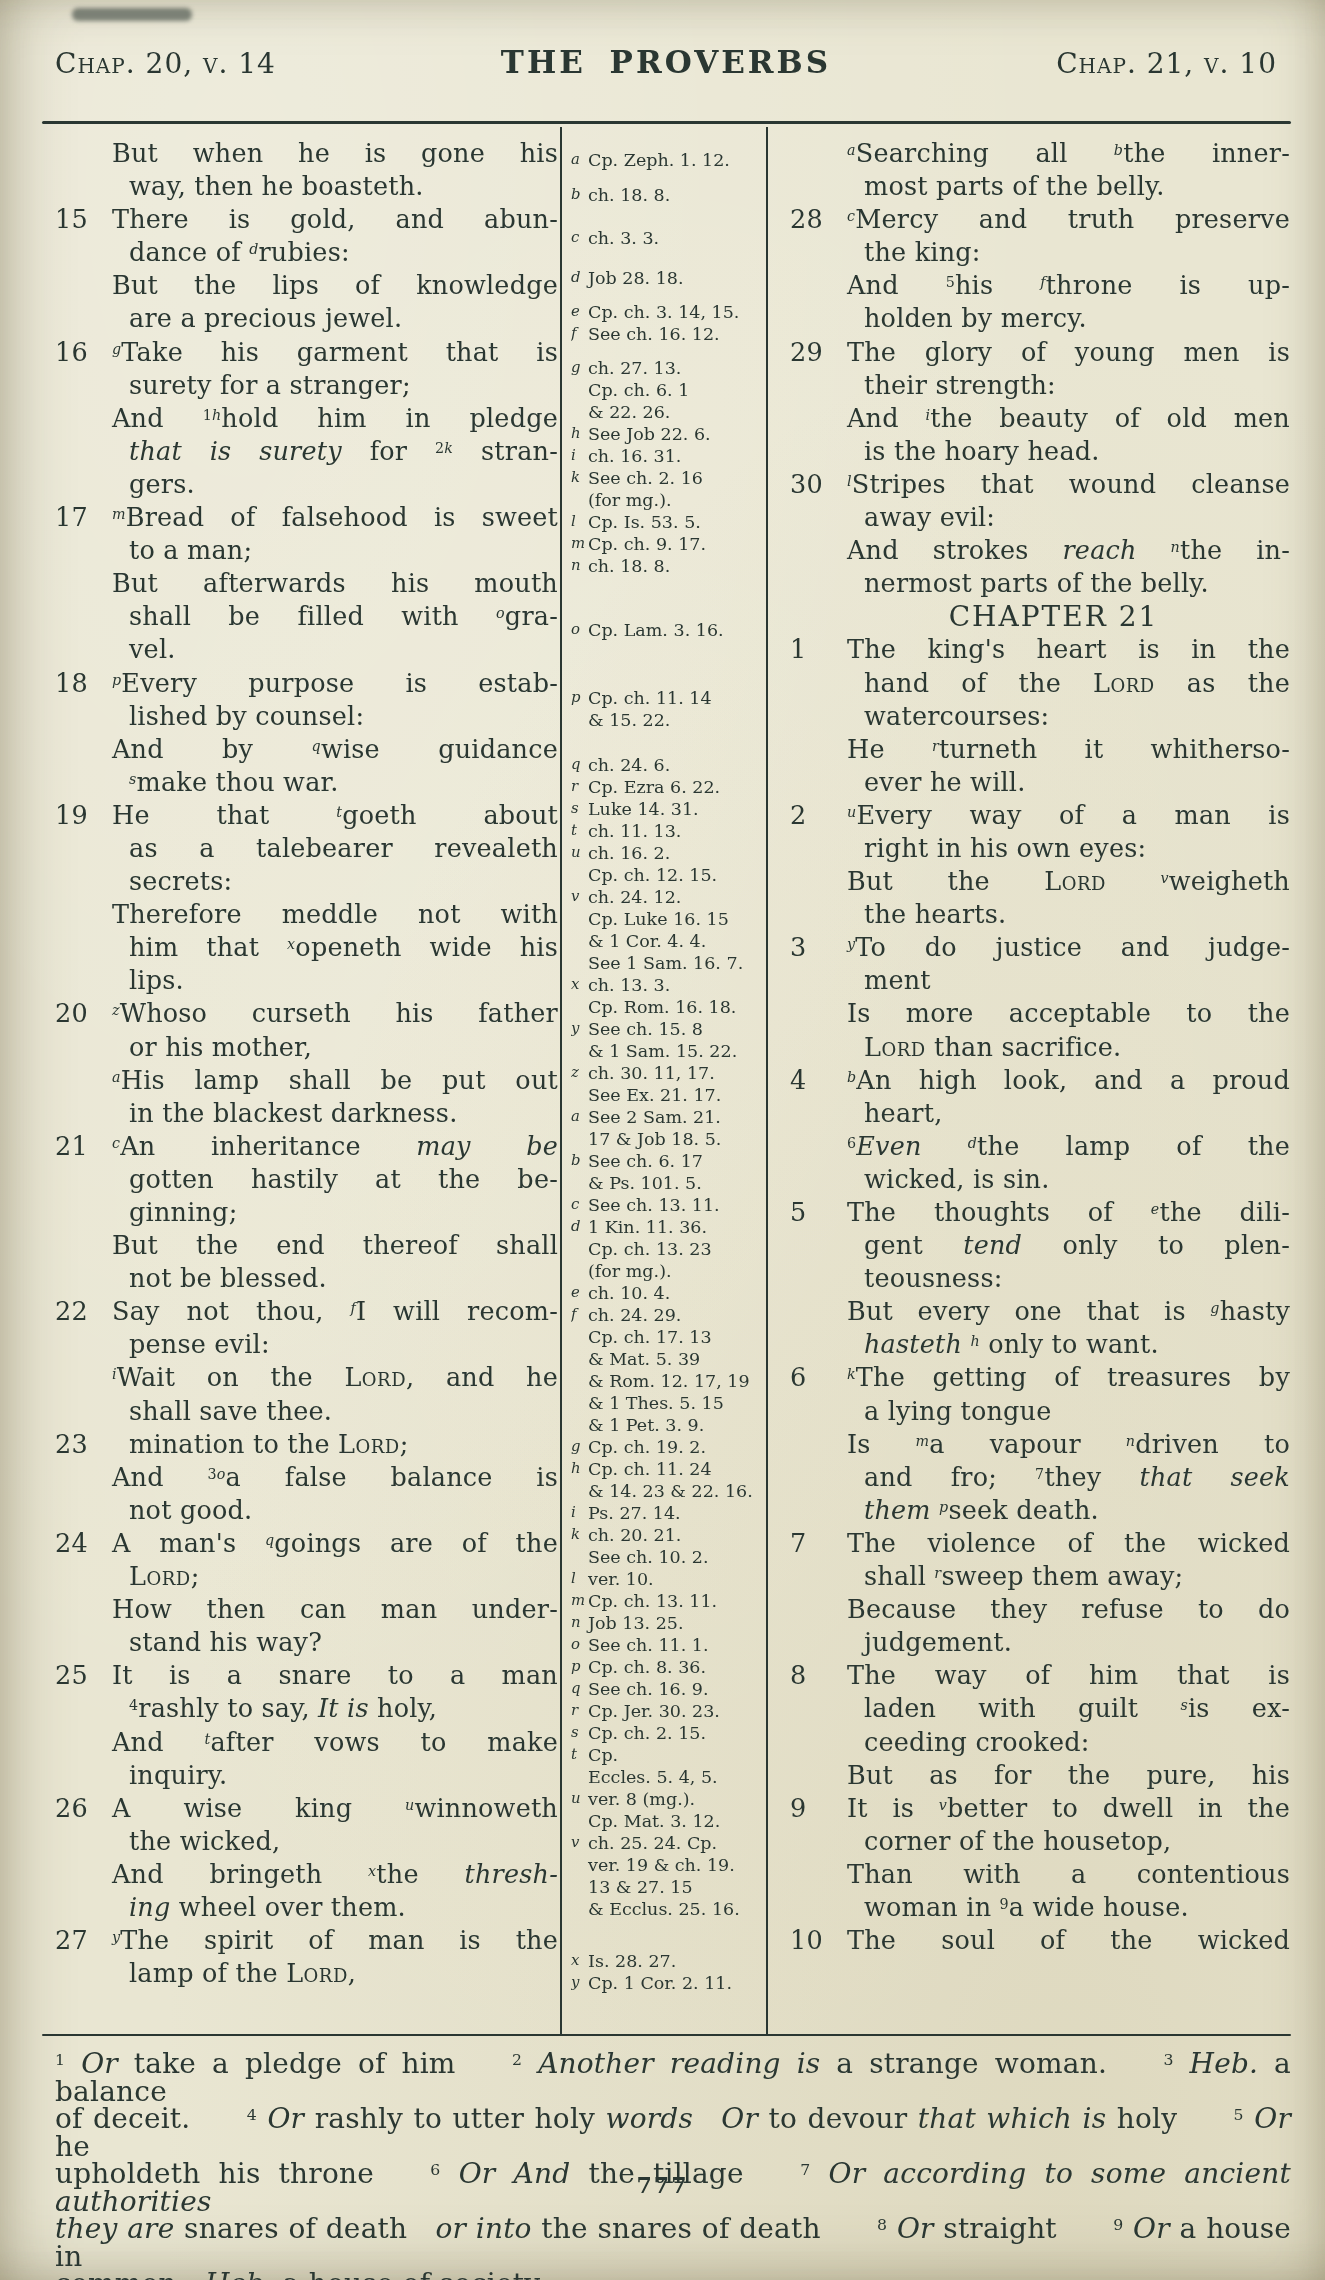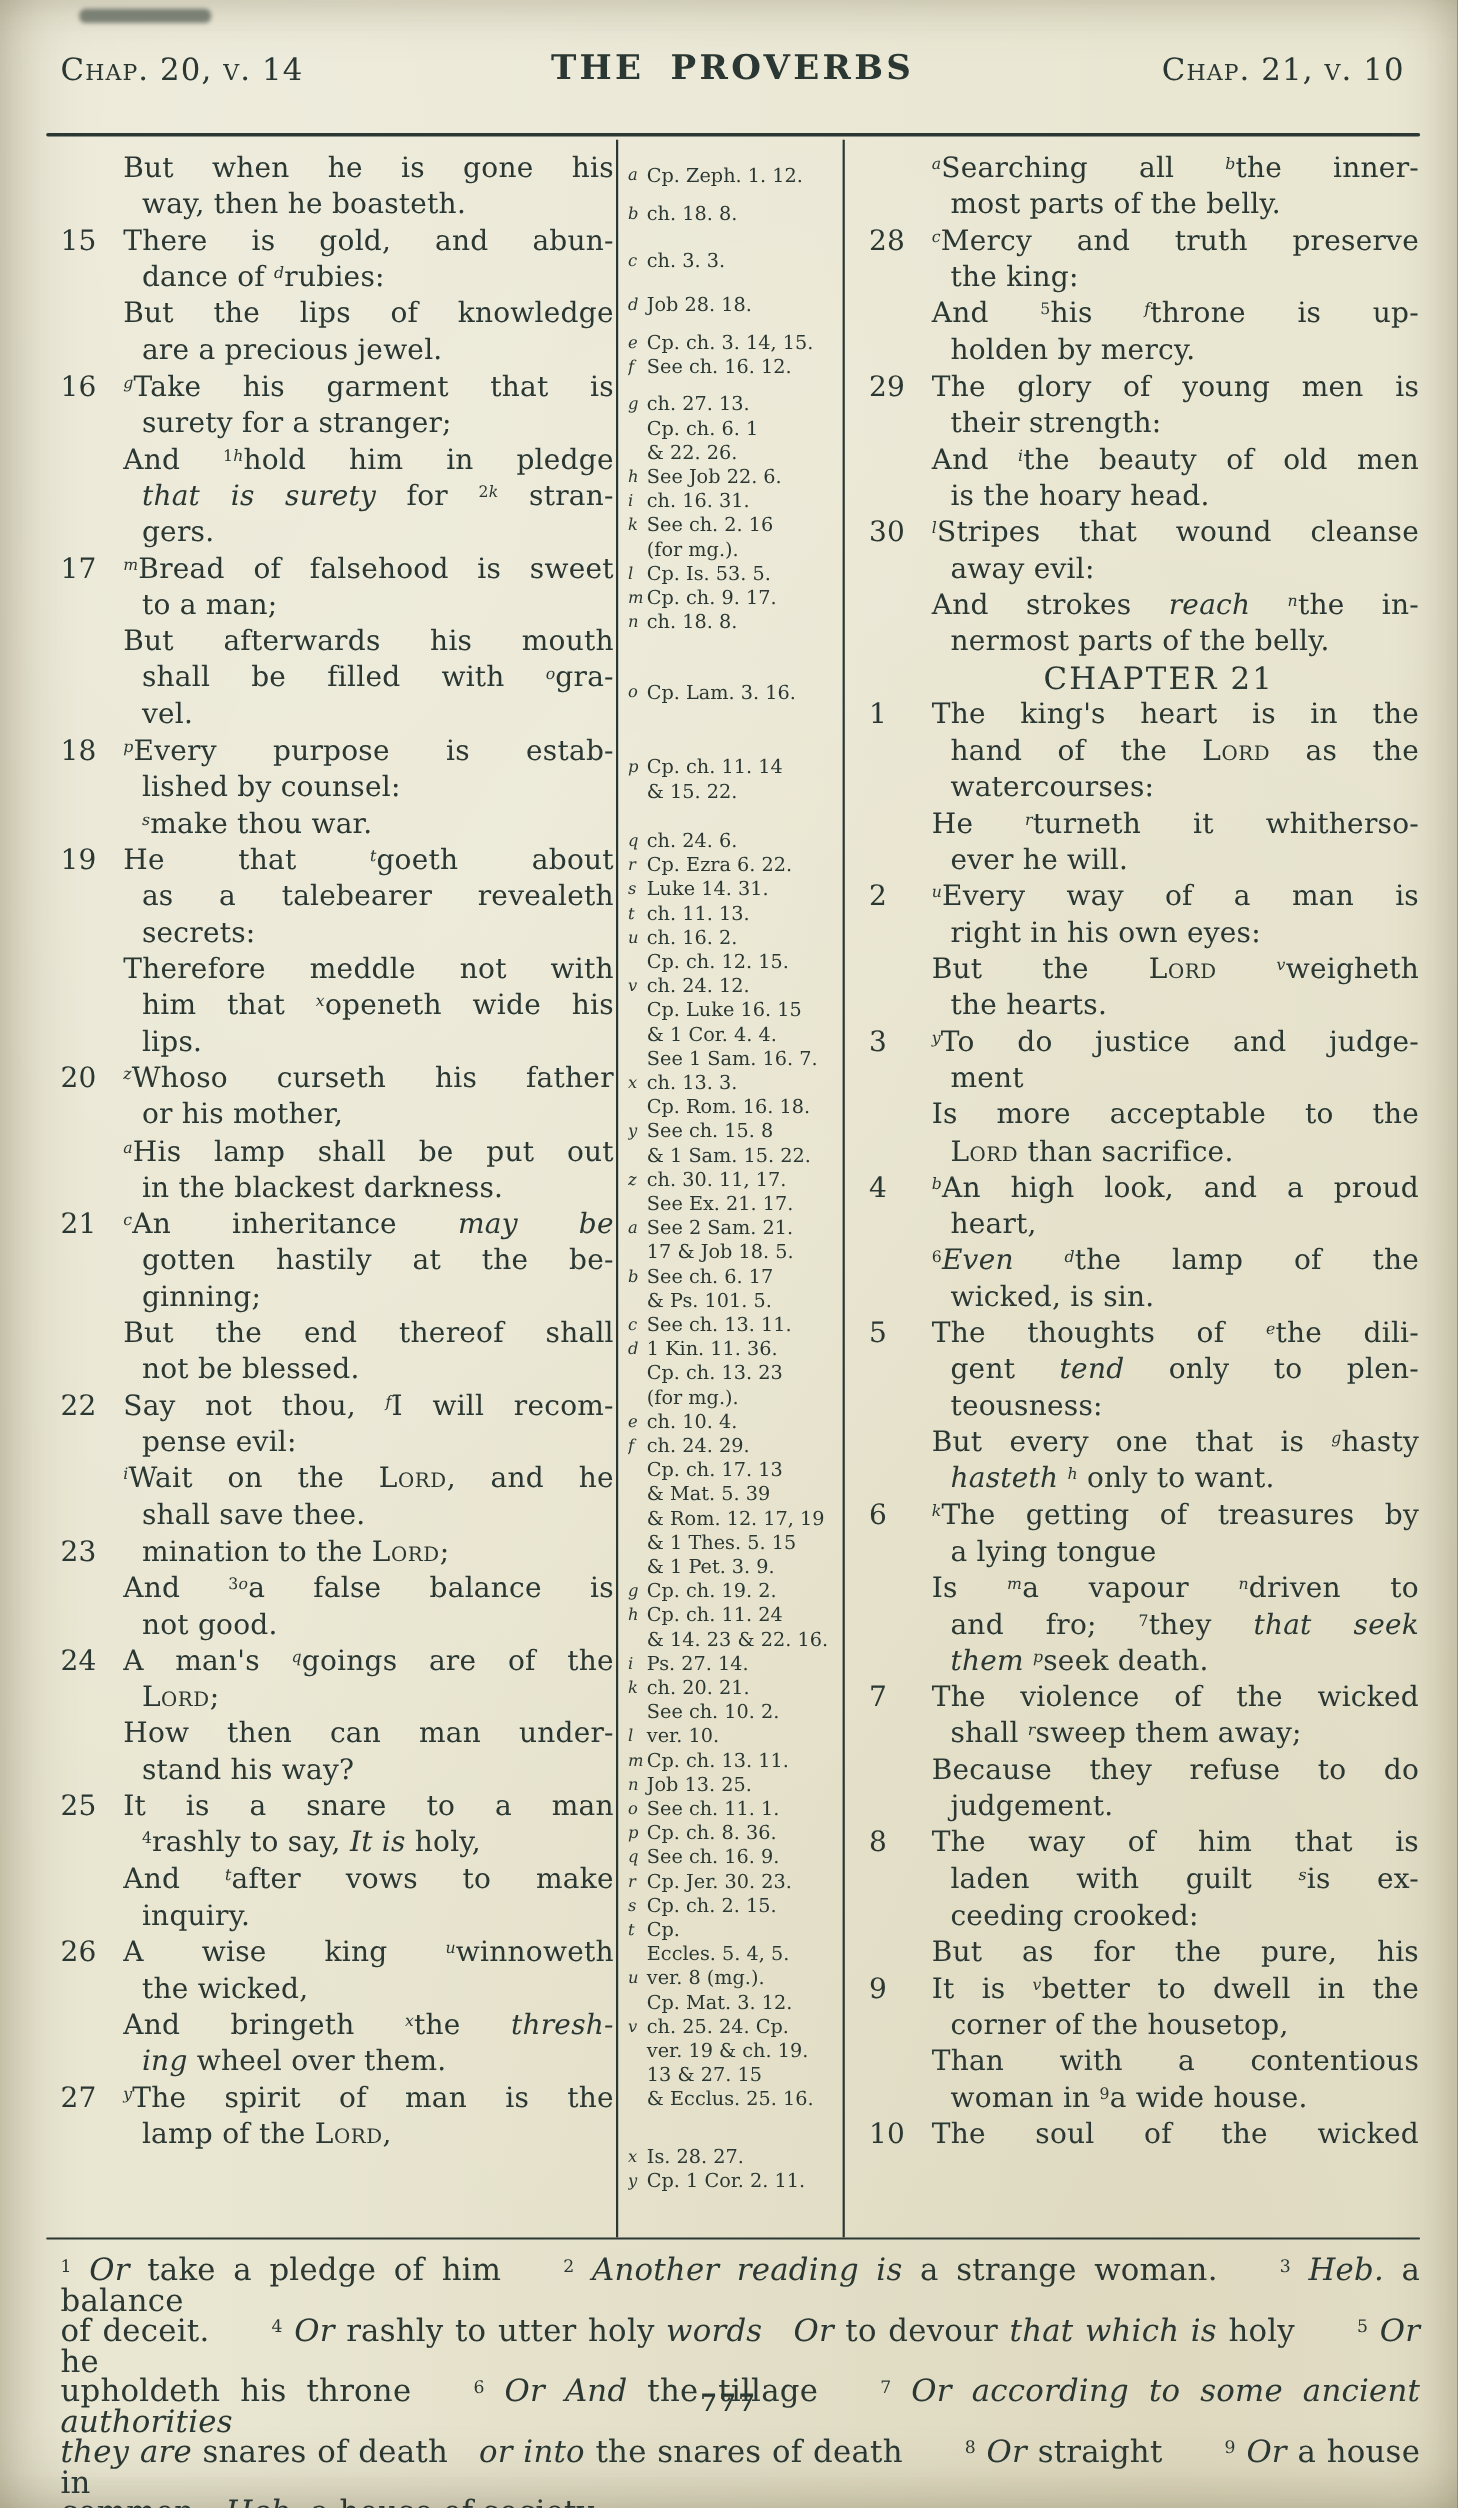--- a/index.html
+++ b/index.html
@@ -96,20 +96,21 @@
       <div class="vline j"><span>And <sup class="n">1</sup><sup class="r">h</sup>hold him in pledge</span></div>
       <div class="vline w j"><span><i>that is surety</i> for <sup class="n">2</sup><sup class="r">k</sup> stran-</span></div>
       <div class="vline w"><span>gers.</span></div>
       <div class="vline j"><span class="vnum">17</span><span><sup class="r">m</sup>Bread of falsehood is sweet</span></div>
       <div class="vline w"><span>to a man;</span></div>
       <div class="vline j"><span>But afterwards his mouth</span></div>
       <div class="vline w j"><span>shall be filled with <sup class="r">o</sup>gra-</span></div>
       <div class="vline w"><span>vel.</span></div>
       <div class="vline j"><span class="vnum">18</span><span><sup class="r">p</sup>Every purpose is estab-</span></div>
       <div class="vline w"><span>lished by counsel:</span></div>
+      <div class="vline j"><span>And by <sup class="r">q</sup>wise guidance</span></div>
       <div class="vline w"><span><sup class="r">s</sup>make thou war.</span></div>
       <div class="vline j"><span class="vnum">19</span><span>He that <sup class="r">t</sup>goeth about</span></div>
       <div class="vline w j"><span>as a talebearer revealeth</span></div>
       <div class="vline w"><span>secrets:</span></div>
       <div class="vline j"><span>Therefore meddle not with</span></div>
       <div class="vline w j"><span>him that <sup class="r">x</sup>openeth wide his</span></div>
       <div class="vline w"><span>lips.</span></div>
       <div class="vline j"><span class="vnum">20</span><span><sup class="r">z</sup>Whoso curseth his father</span></div>
       <div class="vline w"><span>or his mother,</span></div>
       <div class="vline j"><span><sup class="r">a</sup>His lamp shall be put out</span></div>

